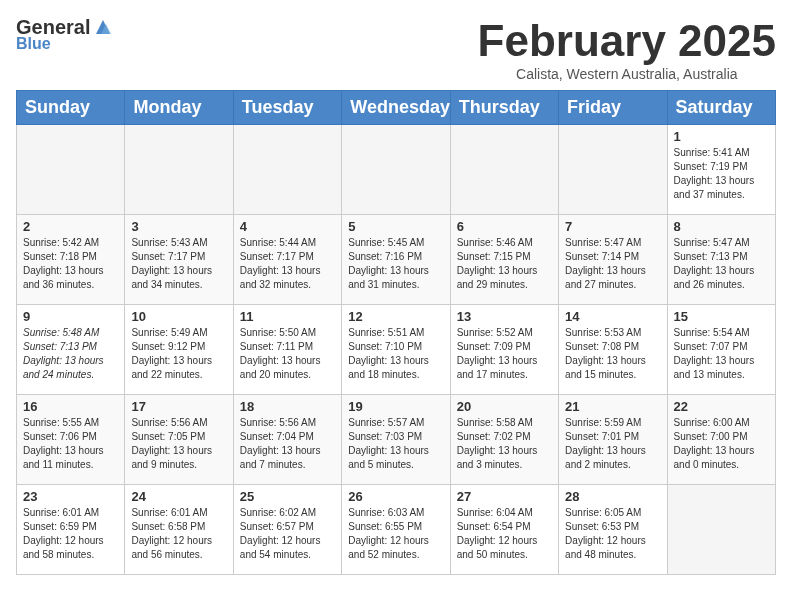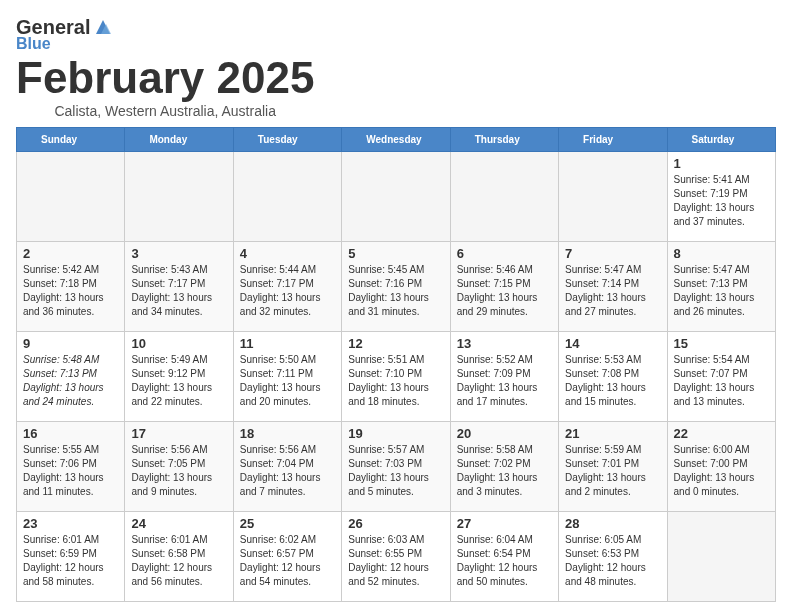--- a/index.html
+++ b/index.html
@@ -8,21 +8,20 @@
       background: #fff;
       width: 792px;
       min-height: 612px;
       padding: 16px;
     }
     .header-area {
       display: flex;
       justify-content: space-between;
       align-items: flex-start;
       margin-bottom: 8px;
-      flex-direction: column;
     }
     .logo {
       display: flex;
       flex-direction: column;
       align-items: flex-start;
     }
     .title-area {
       text-align: right;
     }
     .month-title {
@@ -37,22 +36,22 @@
     }
     .calendar-table {
       width: 100%;
       border-collapse: collapse;
       table-layout: fixed;
     }
     .calendar-table th {
       background-color: #4a86c8;
       color: #fff;
       text-align: left;
-      padding: 6px 24px;
-      font-size: 10px;
+      padding: 6px 8px;
+      font-size: 18px;
       font-weight: bold;
       border: 1px solid #3a76b8;
     }
     .calendar-table td {
       vertical-align: top;
       border: 1px solid #ccc;
       padding: 4px 6px;
       height: 90px;
       font-size: 10.5px;
       color: #333;

